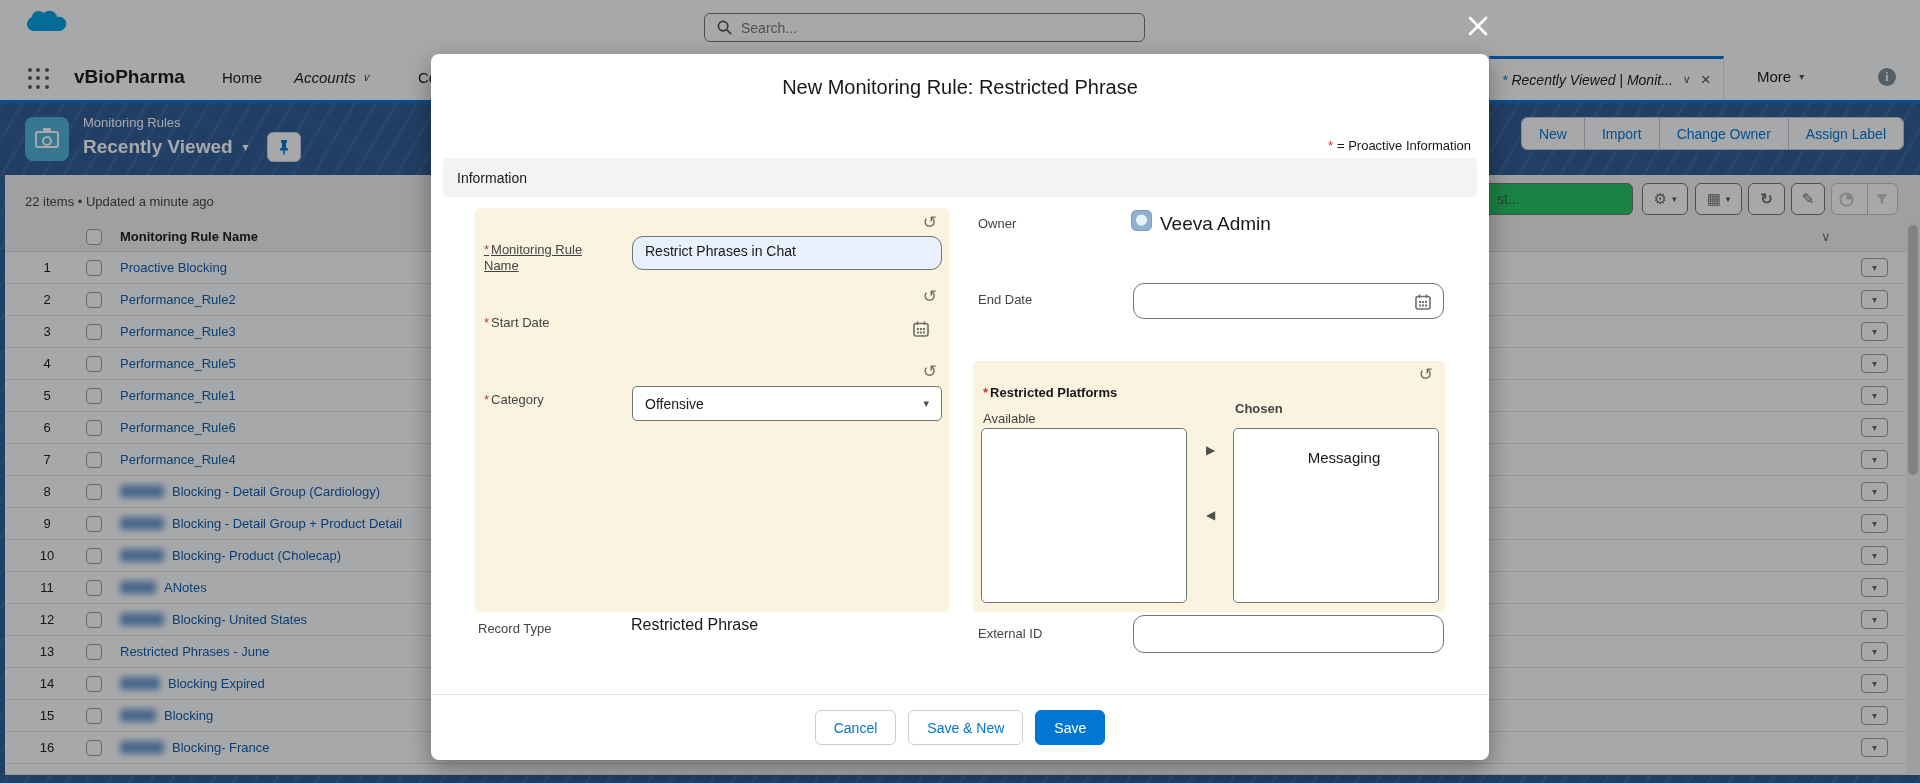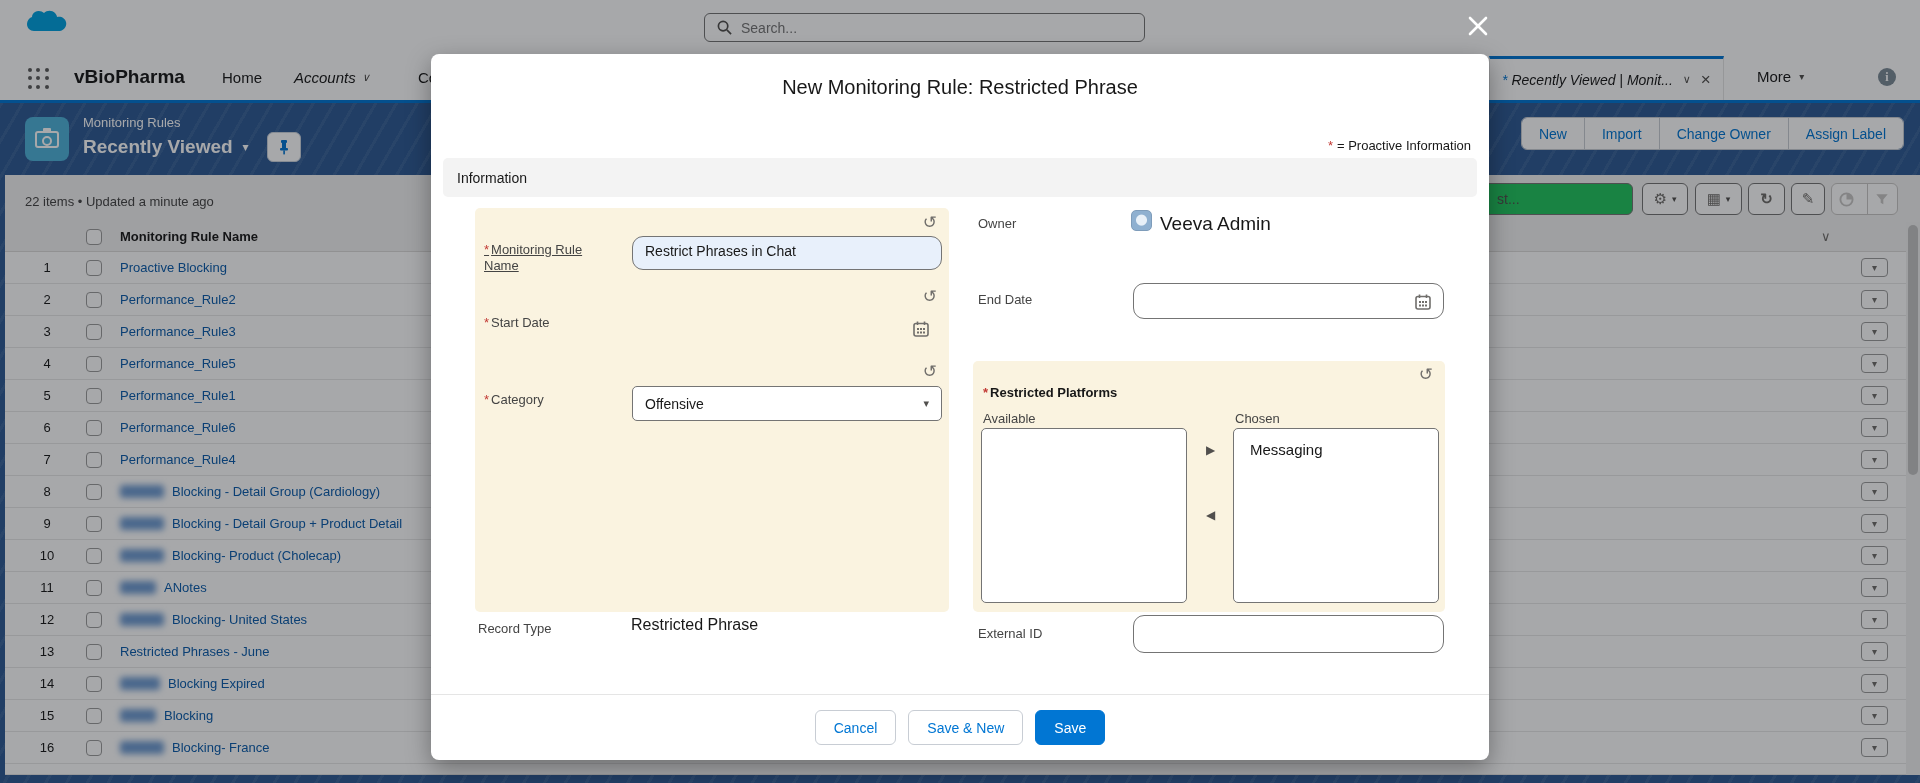--- a/index.html
+++ b/index.html
@@ -98,21 +98,21 @@
     font:14px "Liberation Sans",sans-serif;color:var(--text);padding:0 34px 4px 12px;outline:none;}
   .fselect{position:absolute;border:1px solid var(--border);border-radius:5px;background:#fff;display:flex;align-items:center;
     padding:0 12px;font-size:14px;color:var(--text);justify-content:space-between;}
   .calico{position:absolute;pointer-events:none;}
   .owner-ava{position:absolute;width:21px;height:21px;border-radius:5px;
     background:radial-gradient(circle at 50% 48%,#e8f0f8 0 5px,#8FB0D0 6px);border:1px solid #7e9cba;}
   .owner-name{position:absolute;font-size:19px;color:var(--text);}
   .dualbox{position:absolute;border:1px solid var(--border);border-radius:5px;background:#fff;overflow:hidden;}
   .dual-label{position:absolute;font-size:13px;color:var(--muted);}
   .dual-arrow{position:absolute;color:#514F4D;font-size:12px;}
-  .chosen-item{padding:12px 0 0 16px;font-size:15px;color:var(--text);}
+  .chosen-item{padding:20px 0 0 16px;font-size:15px;color:var(--text);text-align:center;}
   .rt-label{position:absolute;font-size:13px;color:var(--muted);}
   .rt-value{position:absolute;font-size:16px;color:var(--text);}
   .m-divider{position:absolute;left:0;right:0;top:640px;height:1px;background:#E5E5E5;}
   .m-footer{position:absolute;left:0;right:0;top:656px;display:flex;justify-content:center;gap:12px;}
   .mbtn{height:35px;border-radius:6px;border:1px solid #c8cdd4;background:#fff;color:var(--accent);
     font:14px "Liberation Sans",sans-serif;padding:0 18px;cursor:pointer;}
   .mbtn.primary{background:var(--accent);border-color:var(--accent);color:#fff;}
 
   .bold{font-weight:700;}
 </style>
@@ -470,21 +470,21 @@
           </g>
         </svg>
     </span>
 
     <div class="panel panel-right">
       <span class="undo" style="right:12px;top:5px;">↺</span>
       <div class="flabel bold" style="left:10px;top:24px;color:var(--text);">
         <span class="star">*</span><span>Restricted Platforms</span>
       </div>
       <div class="dual-label" style="left:10px;top:50px;">Available</div>
-      <div class="dual-label" style="left:262px;top:50px;">Chosen</div>
+      <div class="dual-label" style="left:262px;top:40px;font-weight:bold;">Chosen</div>
       <div class="dualbox" style="left:8px;top:67px;width:206px;height:175px;"></div>
       <span class="dual-arrow" style="left:233px;top:82px;">▶</span>
       <span class="dual-arrow" style="left:233px;top:147px;">◀</span>
       <div class="dualbox" style="left:260px;top:67px;width:206px;height:175px;">
           <div class="chosen-item">Messaging</div>
         </div>
     </div>
 
     <div class="rt-label" style="left:47px;top:567px;">Record Type</div>
     <div class="rt-value" style="left:200px;top:562px;">Restricted Phrase</div>

